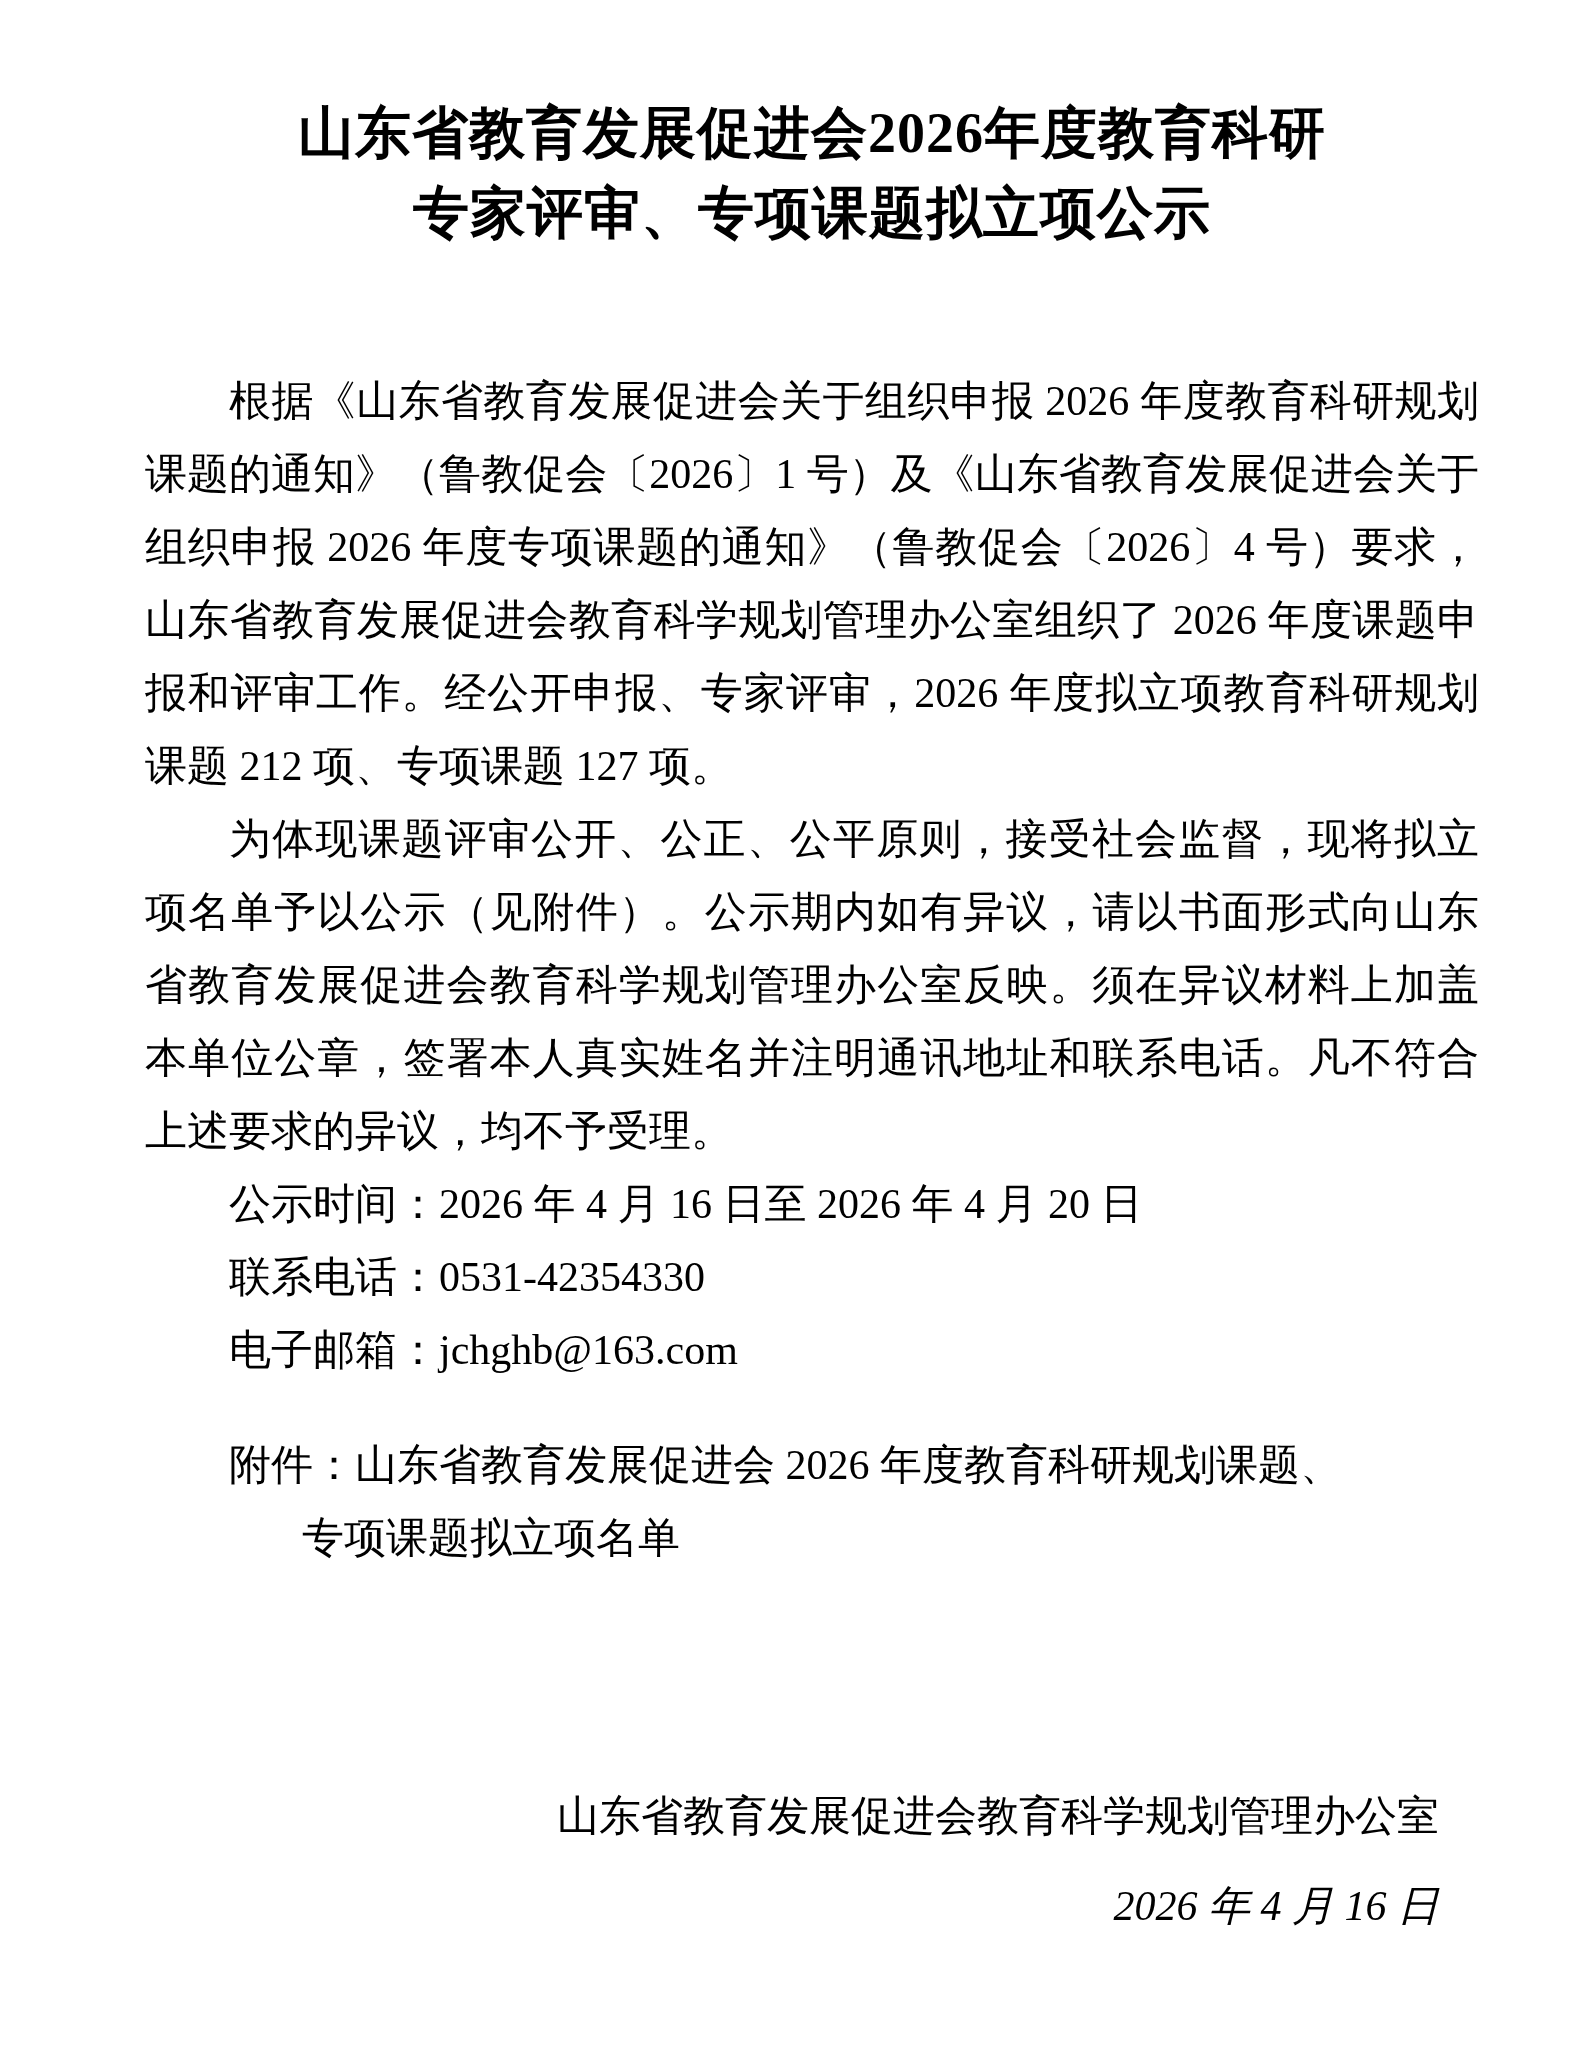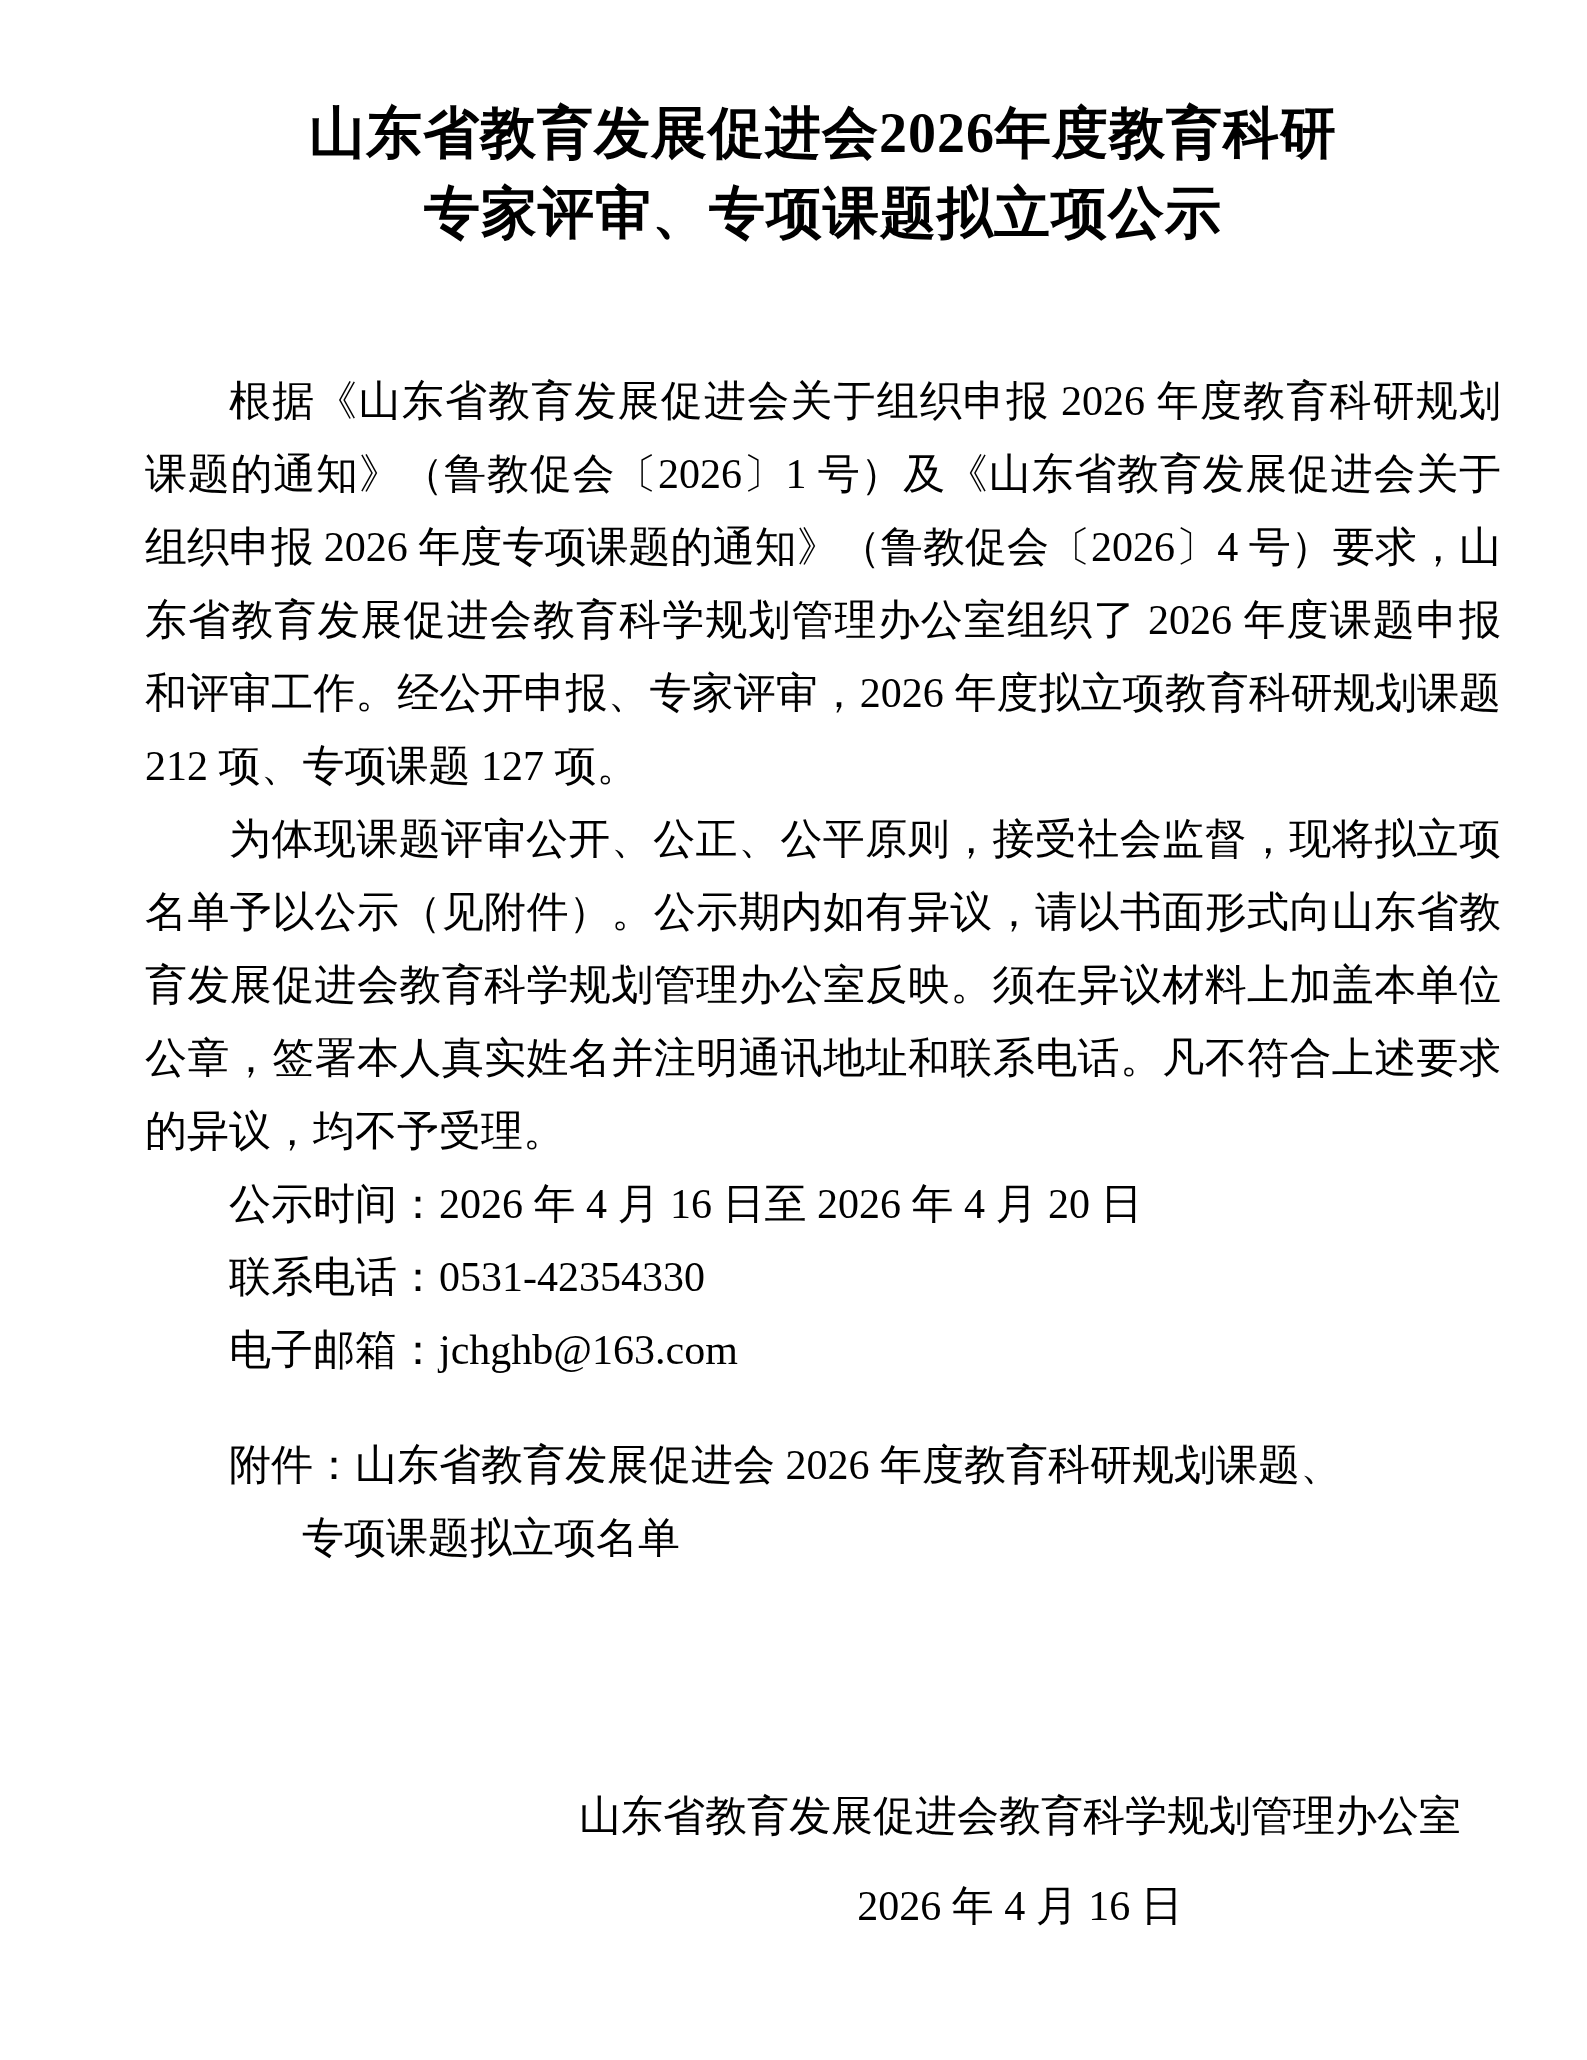--- a/index.html
+++ b/index.html
@@ -8,21 +8,21 @@
     background: #ffffff;
     color: #000000;
     font-family: "Liberation Serif", "DejaVu Serif", serif;
   }
   .page {
     position: relative;
     width: 1587px;
     height: 2060px;
     background: #ffffff;
     box-sizing: border-box;
-    padding: 58px 86px 0 145px;
+    padding: 58px 108px 0 145px;
     overflow: hidden;
   }
   .doc-title {
     margin: 36px 0 0 0;
     text-align: center;
     font-weight: bold;
     font-size: 56px;
     line-height: 1.42;
     letter-spacing: 1px;
   }
@@ -37,21 +37,21 @@
   .indent { text-indent: 2em; }
   .attachment-block { margin-top: 42px; }
   .attach-line2 { padding-left: 157px; }
   .signature-block {
     width: fit-content;
     margin: 205px 40px 0 auto;
     font-size: 42px;
     line-height: 73px;
   }
   .signature-org { text-align: center; white-space: nowrap; }
-  .signature-date { text-align: center; margin-top: 17px; }
+  .signature-date { text-align: right; margin-top: 17px; font-style: italic; }
 </style>
 </head>
 <body>
 
 <div class="page">
 
   <h1 class="doc-title">
     <span class="title-line">山东省教育发展促进会2026年度教育科研</span>
     <span class="title-line">专家评审、专项课题拟立项公示</span>
   </h1>

